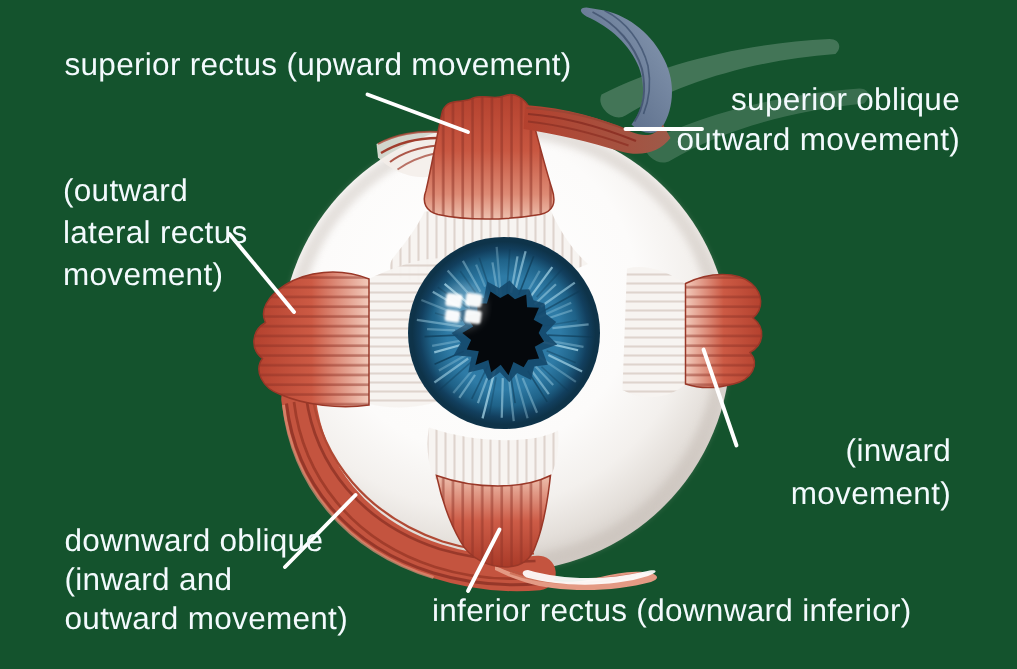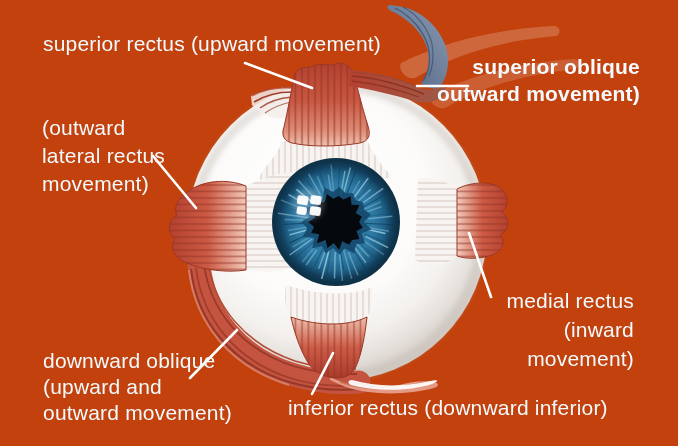--- a/index.html
+++ b/index.html
@@ -1,28 +1,28 @@
 <!DOCTYPE html>
 <html><head>
 <meta charset="utf-8">
 <style>
   html,body{margin:0;padding:0;background:#47A0CF;}
   .stage{
     position:relative;width:678px;height:446px;overflow:hidden;
-    background:#c2410c;
+    background:#14532d;
     font-family:"Liberation Sans",sans-serif;
   }
   .art{position:absolute;left:0;top:0;}
   .label{
     position:absolute;color:#F3FAFD;font-size:21px;line-height:26px;
     letter-spacing:.2px;white-space:nowrap;
   }
   .label span{display:block;}
   .ta-r{text-align:right;}
-  #lbl-so{line-height:27px;font-weight:bold;}
+  #lbl-so{line-height:27px;}
   #lbl-lr{line-height:28px;}
   #lbl-mr{line-height:29px;}
 </style>
 </head>
 <body>
 
 <div class="stage">
 
 <svg class="art" width="678" height="446" viewBox="0 0 678 446">
   <defs>
@@ -258,25 +258,24 @@
     <span>outward movement)</span>
   </div>
 
   <div class="label" id="lbl-lr" style="left:42px;top:114px">
     <span>(outward</span>
     <span>lateral rectus</span>
     <span>movement)</span>
   </div>
 
   <div class="label ta-r" id="lbl-mr" style="right:44px;top:286px">
-    <span>medial rectus</span>
     <span>(inward</span>
     <span>movement)</span>
   </div>
 
   <div class="label" id="lbl-io" style="left:43px;top:348px">
     <span>downward oblique</span>
-    <span>(upward and</span>
+    <span>(inward and</span>
     <span>outward movement)</span>
   </div>
 
   <div class="label" id="lbl-ir" style="left:288px;top:395px">inferior rectus (downward inferior)</div>
 </div>
 
 </body></html>

